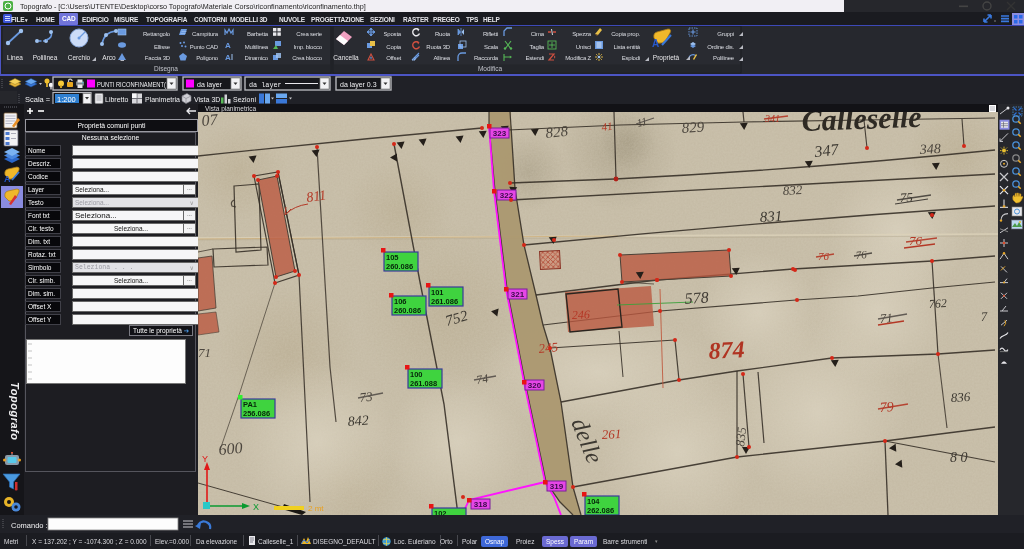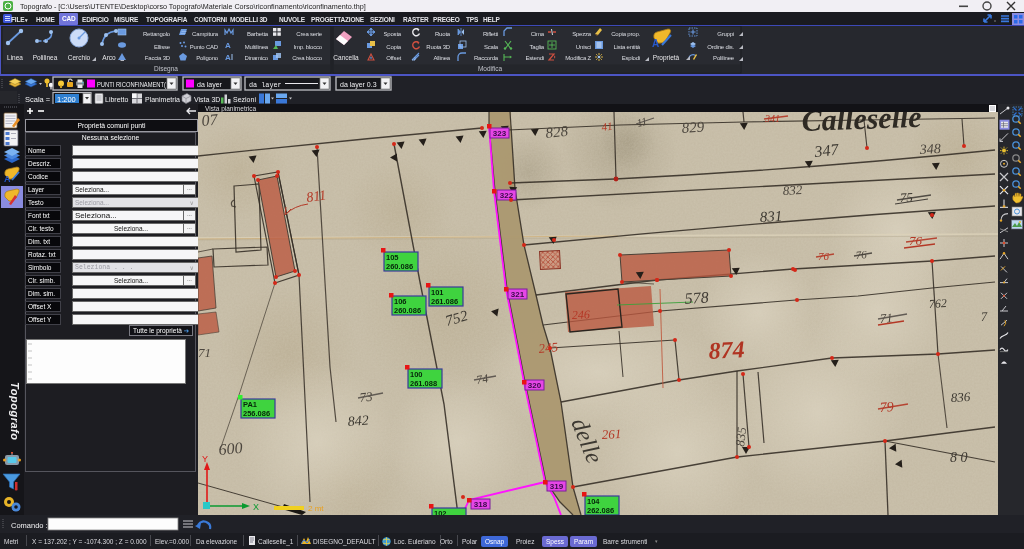--- a/index.html
+++ b/index.html
@@ -1,19 +1,19 @@
 <!DOCTYPE html>
 <html><head>
 <meta charset="utf-8">
 <style>
   html,body{margin:0;padding:0;}
   body{width:1024px;height:549px;overflow:hidden;background:#26272c;
        font-family:"Liberation Sans",sans-serif;position:relative;}
   .abs{position:absolute;}
-  #titlebar{left:0;top:0;width:1024px;height:12px;background:#f1eff4;text-align:right;}
+  #titlebar{left:0;top:0;width:844px;height:12px;background:#f1eff4;text-align:right;}
   #menubar{left:0;top:12px;width:1024px;height:13px;background:#1a1b20;border-bottom:1px solid #3d49b8;}
   #menubar .mi{position:absolute;top:3.5px;font-size:6.5px;font-weight:bold;color:#e4e4e8;letter-spacing:-0.2px;}
   #lstrip{left:0;top:104px;width:24px;height:411px;background:#151519;}
   #topog{position:absolute;left:3px;top:278px;width:18px;height:76px;color:#f0f0f2;font-size:11px;font-weight:bold;font-style:italic;writing-mode:vertical-rl;letter-spacing:0.5px;}
   #lpanel{left:24px;top:104px;width:174px;height:411px;background:#1d1d22;}
   .prow{position:absolute;left:1px;width:172px;height:11px;}
   .plab{position:absolute;left:0px;top:0;width:36px;height:11px;background:#08080b;border:1px solid #404048;box-sizing:border-box;color:#fff;font-size:6.5px;line-height:9px;padding-left:2px;overflow:hidden;white-space:nowrap;}
   .pinp{position:absolute;left:37px;top:0;width:133px;height:11px;background:#f6f6f7;border:1px solid #666;box-sizing:border-box;font-size:6.5px;color:#111;line-height:9px;padding-left:2px;overflow:hidden;white-space:nowrap;margin-left:10px;}
   .pinp.short{width:118px;}
   .pbtn{position:absolute;left:158px;top:0;width:13px;height:11px;background:#f2f2f3;border:1px solid #666;box-sizing:border-box;font-size:6px;text-align:center;line-height:6px;color:#222;}

